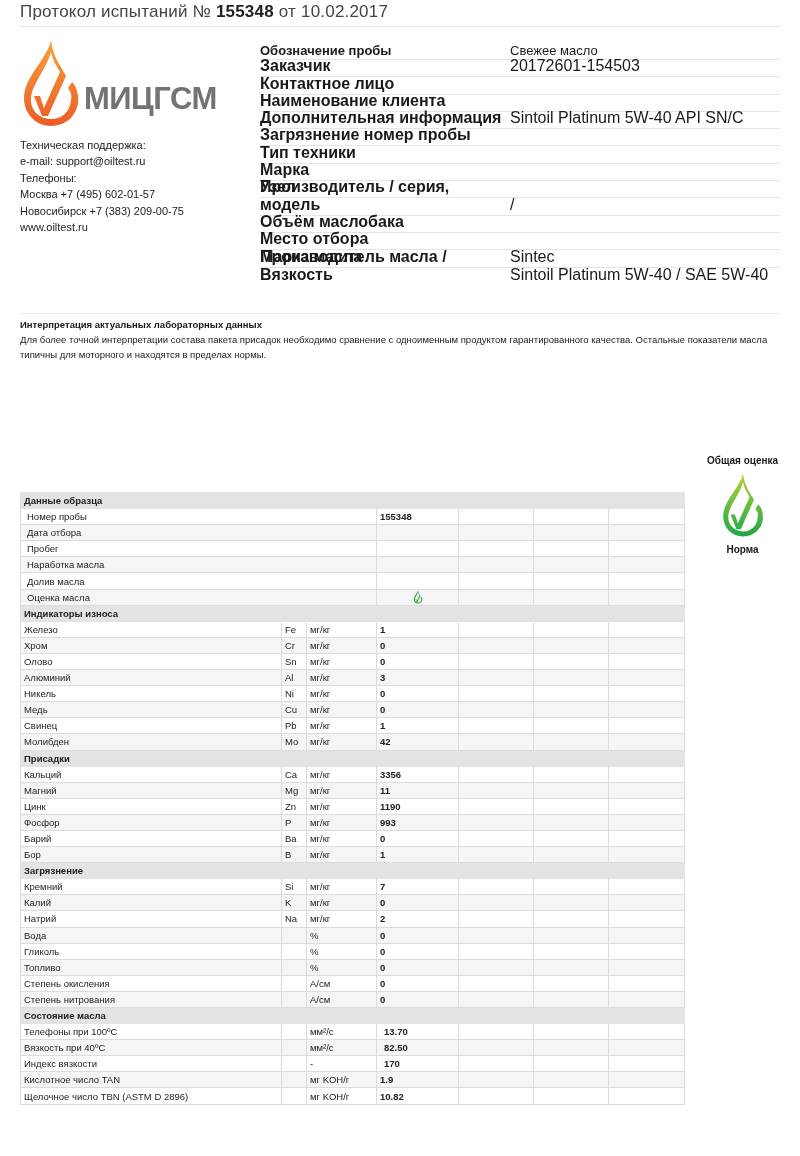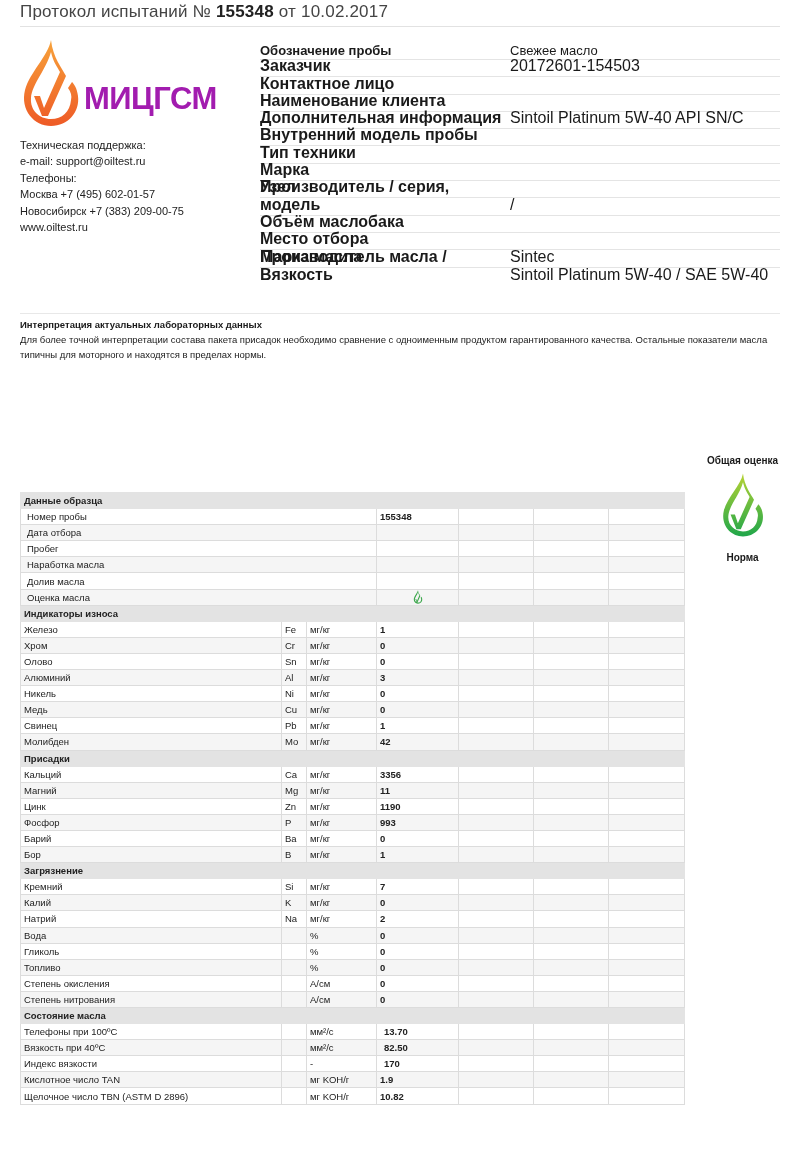--- a/index.html
+++ b/index.html
@@ -11,21 +11,21 @@
   .title {
     position: absolute; left: 20px; top: 2px; font-size: 17px;
     color: #444; font-family: "Liberation Sans", sans-serif; letter-spacing: 0.2px;
   }
   .title b { color: #222; font-weight: bold; }
   .title-rule { position: absolute; left: 20px; top: 26px; width: 760px; height: 1px; background: #e2e2e2; }
 
   .logo { position: absolute; left: 20px; top: 38px; width: 215px; height: 90px; }
   .logo-text {
     position: absolute; left: 64px; top: 43px; font-size: 31px; font-weight: bold;
-    color: #a21caf; font-family: "Liberation Sans", sans-serif; letter-spacing: -0.5px;
+    color: #737373; font-family: "Liberation Sans", sans-serif; letter-spacing: -0.5px;
   }
   .support {
     position: absolute; left: 20px; top: 137px; font-size: 11px; line-height: 16.4px;
     color: #222; font-family: "Liberation Sans", sans-serif;
   }
 
   .info { position: absolute; left: 260px; top: 28px; width: 520px; }
   .info-row {
     display: flex; height: 17.3px; border-bottom: 1px solid #e4e4e4; align-items: flex-end;
     font-size: 16px; font-family: "Liberation Sans", sans-serif;
@@ -50,21 +50,21 @@
   }
   table.data tr.section td { background: #e3e3e3; font-weight: bold; border-color: #e3e3e3; }
   table.data tr.alt td { background: #f5f5f5; }
   table.data td.val { font-weight: bold; }
   table.data td.val.pad { padding-left: 7px; }
   table.data td.lbl.pad { padding-left: 6px; }
 
   .overall { position: absolute; left: 700px; top: 455px; width: 85px; text-align: center; font-family: "Liberation Sans", sans-serif; }
   .overall-title { font-size: 10px; font-weight: bold; }
   .overall-icon { margin: 6px auto 0; width: 48px; height: 66px; }
-  .overall-status { font-size: 10px; font-weight: bold; margin-top: 10px; }
+  .overall-status { font-size: 10px; font-weight: bold; margin-top: 2px; }
 </style>
 </head>
 <body>
 
 <div class="title">
   <span>Протокол испытаний №</span>
   <b>155348</b>
   <span>от</span>
   <span>10.02.2017</span>
 </div>
@@ -107,21 +107,21 @@
     </div>
   <div class="info-row">
       <div class="info-label">Наименование клиента</div>
       <div class="info-value"></div>
     </div>
   <div class="info-row">
       <div class="info-label">Дополнительная информация</div>
       <div class="info-value">Sintoil Platinum 5W-40 API SN/C</div>
     </div>
   <div class="info-row">
-      <div class="info-label">Внутренний модель пробы</div>
+      <div class="info-label">Загрязнение номер пробы</div>
       <div class="info-value"></div>
     </div>
   <div class="info-row">
       <div class="info-label">Тип техники</div>
       <div class="info-value"></div>
     </div>
   <div class="info-row">
       <div class="info-label">Марка</div>
       <div class="info-value"></div>
     </div>

